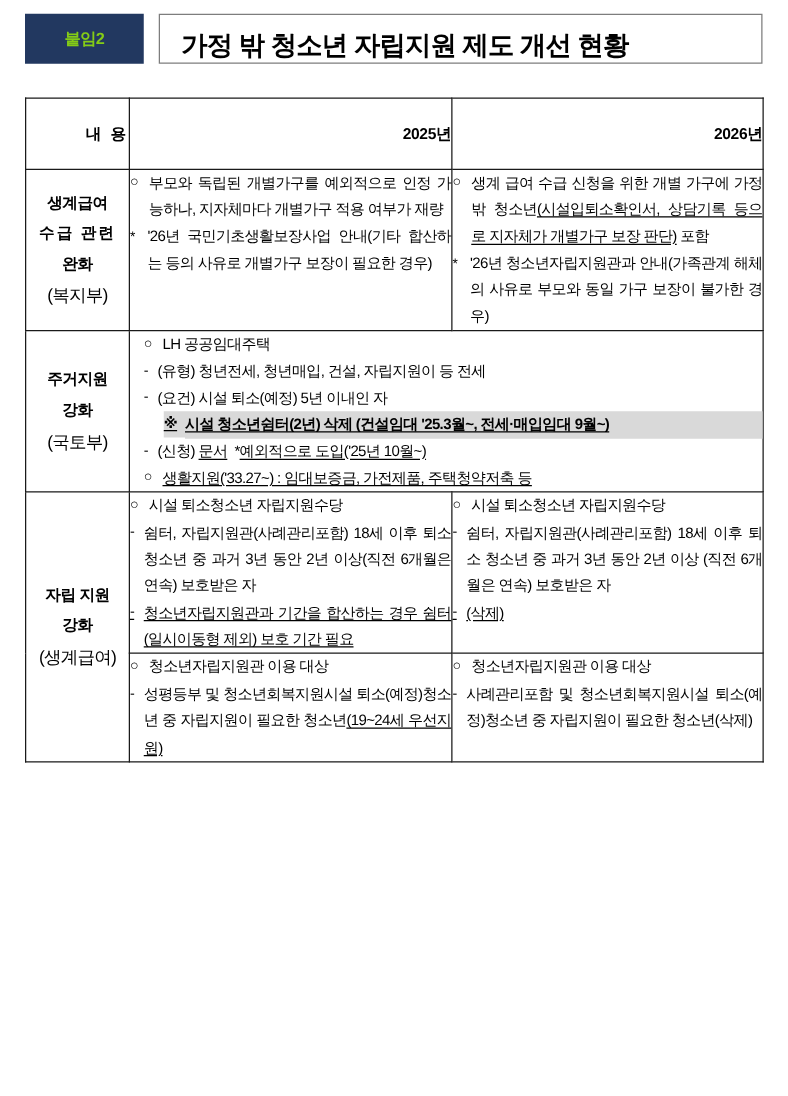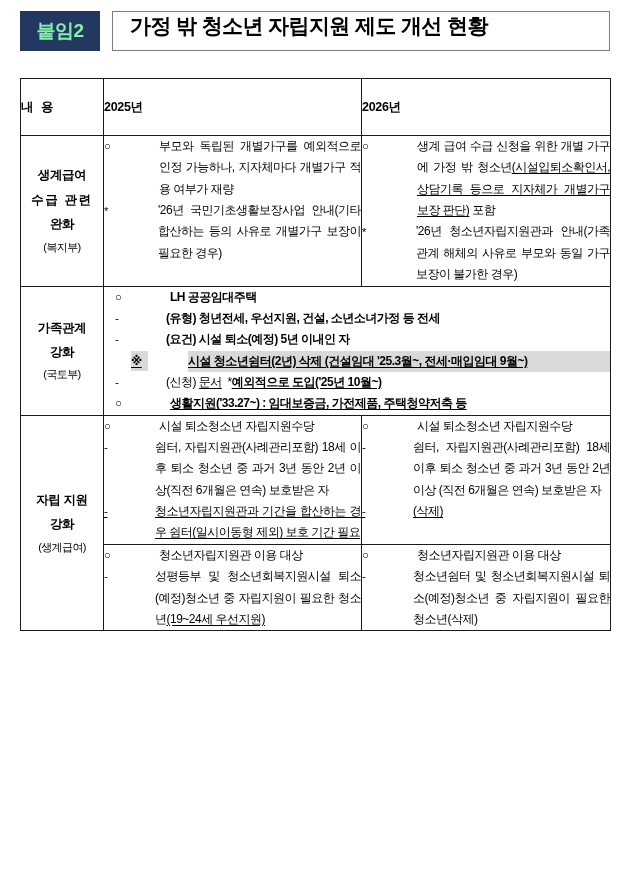--- a/index.html
+++ b/index.html
@@ -24,37 +24,37 @@
   }
 
   
   .header {
     display: flex;
     align-items: stretch;
     height: 40px;
     margin-bottom: 27px;
   }
   .attach-badge {
-    width: 80px;
+    width: 95px;
     background: #223860;
-    color: #86efac;
-    font-size: 19px;
+    color: #84cc16;
+    font-size: 13px;
     font-weight: bold;
     letter-spacing: -0.5px;
     display: flex;
     align-items: center;
     justify-content: center;
     box-sizing: border-box;
   }
   .title-box {
     flex: 1;
     margin-left: 12px;
     border: 1.2px solid #7d7d7d;
     display: flex;
-    align-items: flex-start;
+    align-items: flex-end;
     box-sizing: border-box;
     padding-left: 17px;
   }
   .title-text {
     font-size: 21px;
     font-weight: bold;
     letter-spacing: -0.6px;
     white-space: nowrap;
   }
 
@@ -68,21 +68,21 @@
     border: 1.1px solid #1a1a1a;
     vertical-align: top;
     padding: 0;
   }
   col.c-label { width: 83px; }
   col.c-2025  { width: 258px; }
   col.c-2026  { width: 249px; }
 
   
   .hdr-cell {
-    text-align: left;
+    text-align: right;
     vertical-align: middle !important;
     height: 56px;
     font-size: 12.5px;
     font-weight: bold;
     letter-spacing: -0.3px;
   }
   .hdr-cell.label-head {
     letter-spacing: 2px;
   }
 
@@ -92,21 +92,21 @@
     vertical-align: middle !important;
     font-size: 12.5px;
     font-weight: bold;
     line-height: 1.95;
     letter-spacing: -0.4px;
     padding: 4px 2px;
     margin-left: 48px;
   }
   .label-cell .dept {
     font-weight: normal;
-    font-size: 11px;
+    font-size: 14px;
     letter-spacing: -0.6px;
   }
   .label-cell .sp {
     letter-spacing: 1.6px;
   }
 
   
   .content-cell {
     padding: 12px 9px 12px 9px;
     font-size: 12px;
@@ -124,24 +124,23 @@
     flex: 0 0 auto;
     width: 14px;
     text-align: left;
     font-size: 11.5px;
   }
   .li .mk.star { font-size: 11px; padding-top: 2px; }
   .li .mk.dash { width: 11px; }
   .li .mk.circ { width: 15px; }
   .li .tx {
     flex: 1 1 auto;
-    margin-left: 40px;
-  }
-
-  .b { font-weight: bold; }
+  }
+
+  .b { font-weight: normal; }
   .u { text-decoration: underline; text-underline-offset: 2px; }
   .hl {
     background: #d9d9d9;
     text-decoration: underline;
     text-underline-offset: 2px;
     font-weight: bold;
   }
   .just { text-align: justify; text-justify: inter-character; }
   .nopad-bottom { padding-bottom: 9px; }
 </style>
@@ -197,33 +196,33 @@
         </div>
         <div class="li">
           <span class="mk star">*</span>
           <span class="tx just">'26년 청소년자립지원관과 안내(가족관계 해체의 사유로 부모와 동일 가구 보장이 불가한 경우)</span>
         </div>
       </td>
     </tr>
 
     <tr>
       <td class="label-cell">
-        <div>가족관계</div>
+        <div>주거지원</div>
         <div>강화</div>
         <div class="dept">(국토부)</div>
       </td>
 
       <td class="content-cell wide" colspan="2">
         <div class="li">
           <span class="mk circ">○</span>
           <span class="tx b">LH 공공임대주택</span>
         </div>
         <div class="li">
           <span class="mk dash">-</span>
-          <span class="tx"><span class="b">(유형)</span><span class="b"> 청년전세, 우선지원, 건설, 소년소녀가정 등 전세</span></span>
+          <span class="tx"><span class="b">(유형)</span><span class="b"> 청년전세, 청년매입, 건설, 자립지원이 등 전세</span></span>
         </div>
         <div class="li">
           <span class="mk dash">-</span>
           <span class="tx"><span class="b">(요건)</span><span class="b"> 시설 퇴소(예정) 5년 이내인 자</span></span>
         </div>
         <div class="li" style="padding-left:16px;">
           <span class="mk circ hl" style="width:17px;">※</span>
           <span class="tx hl">시설 청소년쉼터(2년) 삭제 (건설임대 '25.3월~, 전세·매입임대 9월~)</span>
         </div>
         <div class="li">
@@ -292,20 +291,20 @@
         </div>
       </td>
 
       <td class="content-cell">
         <div class="li">
           <span class="mk circ">○</span>
           <span class="tx">청소년자립지원관 이용 대상</span>
         </div>
         <div class="li">
           <span class="mk dash">-</span>
-          <span class="tx just">청소년쉼터 및 청소년회복지원시설 퇴소(예정)청소년 중 자립지원이 필요한 청소년(삭제)</span>
+          <span class="tx just">사례관리포함 및 청소년회복지원시설 퇴소(예정)청소년 중 자립지원이 필요한 청소년(삭제)</span>
         </div>
       </td>
     </tr>
 
   </tbody>
     </table>
 </div>
 
 </body></html>

